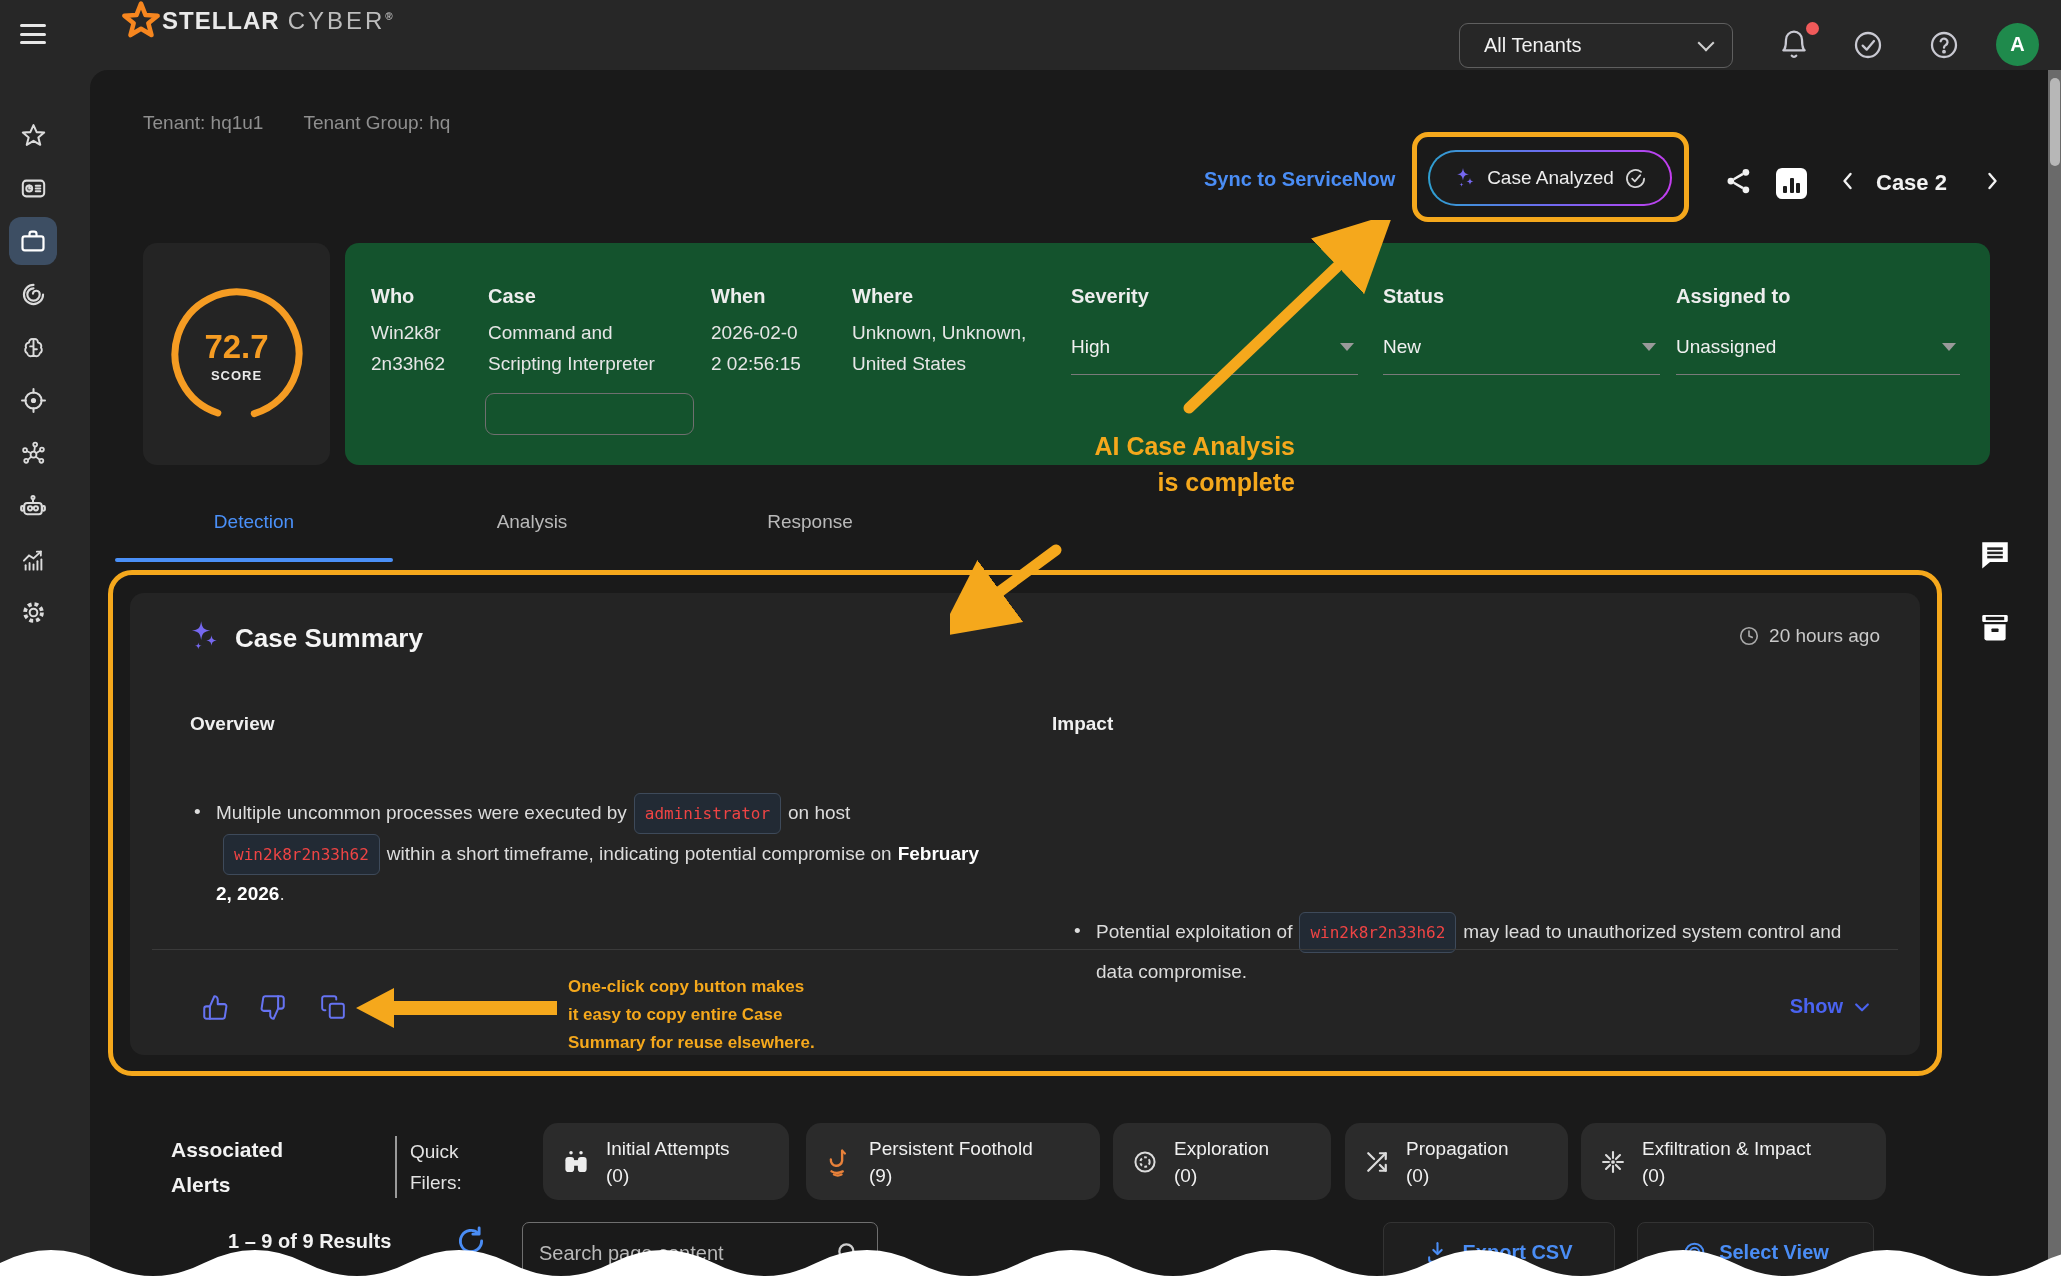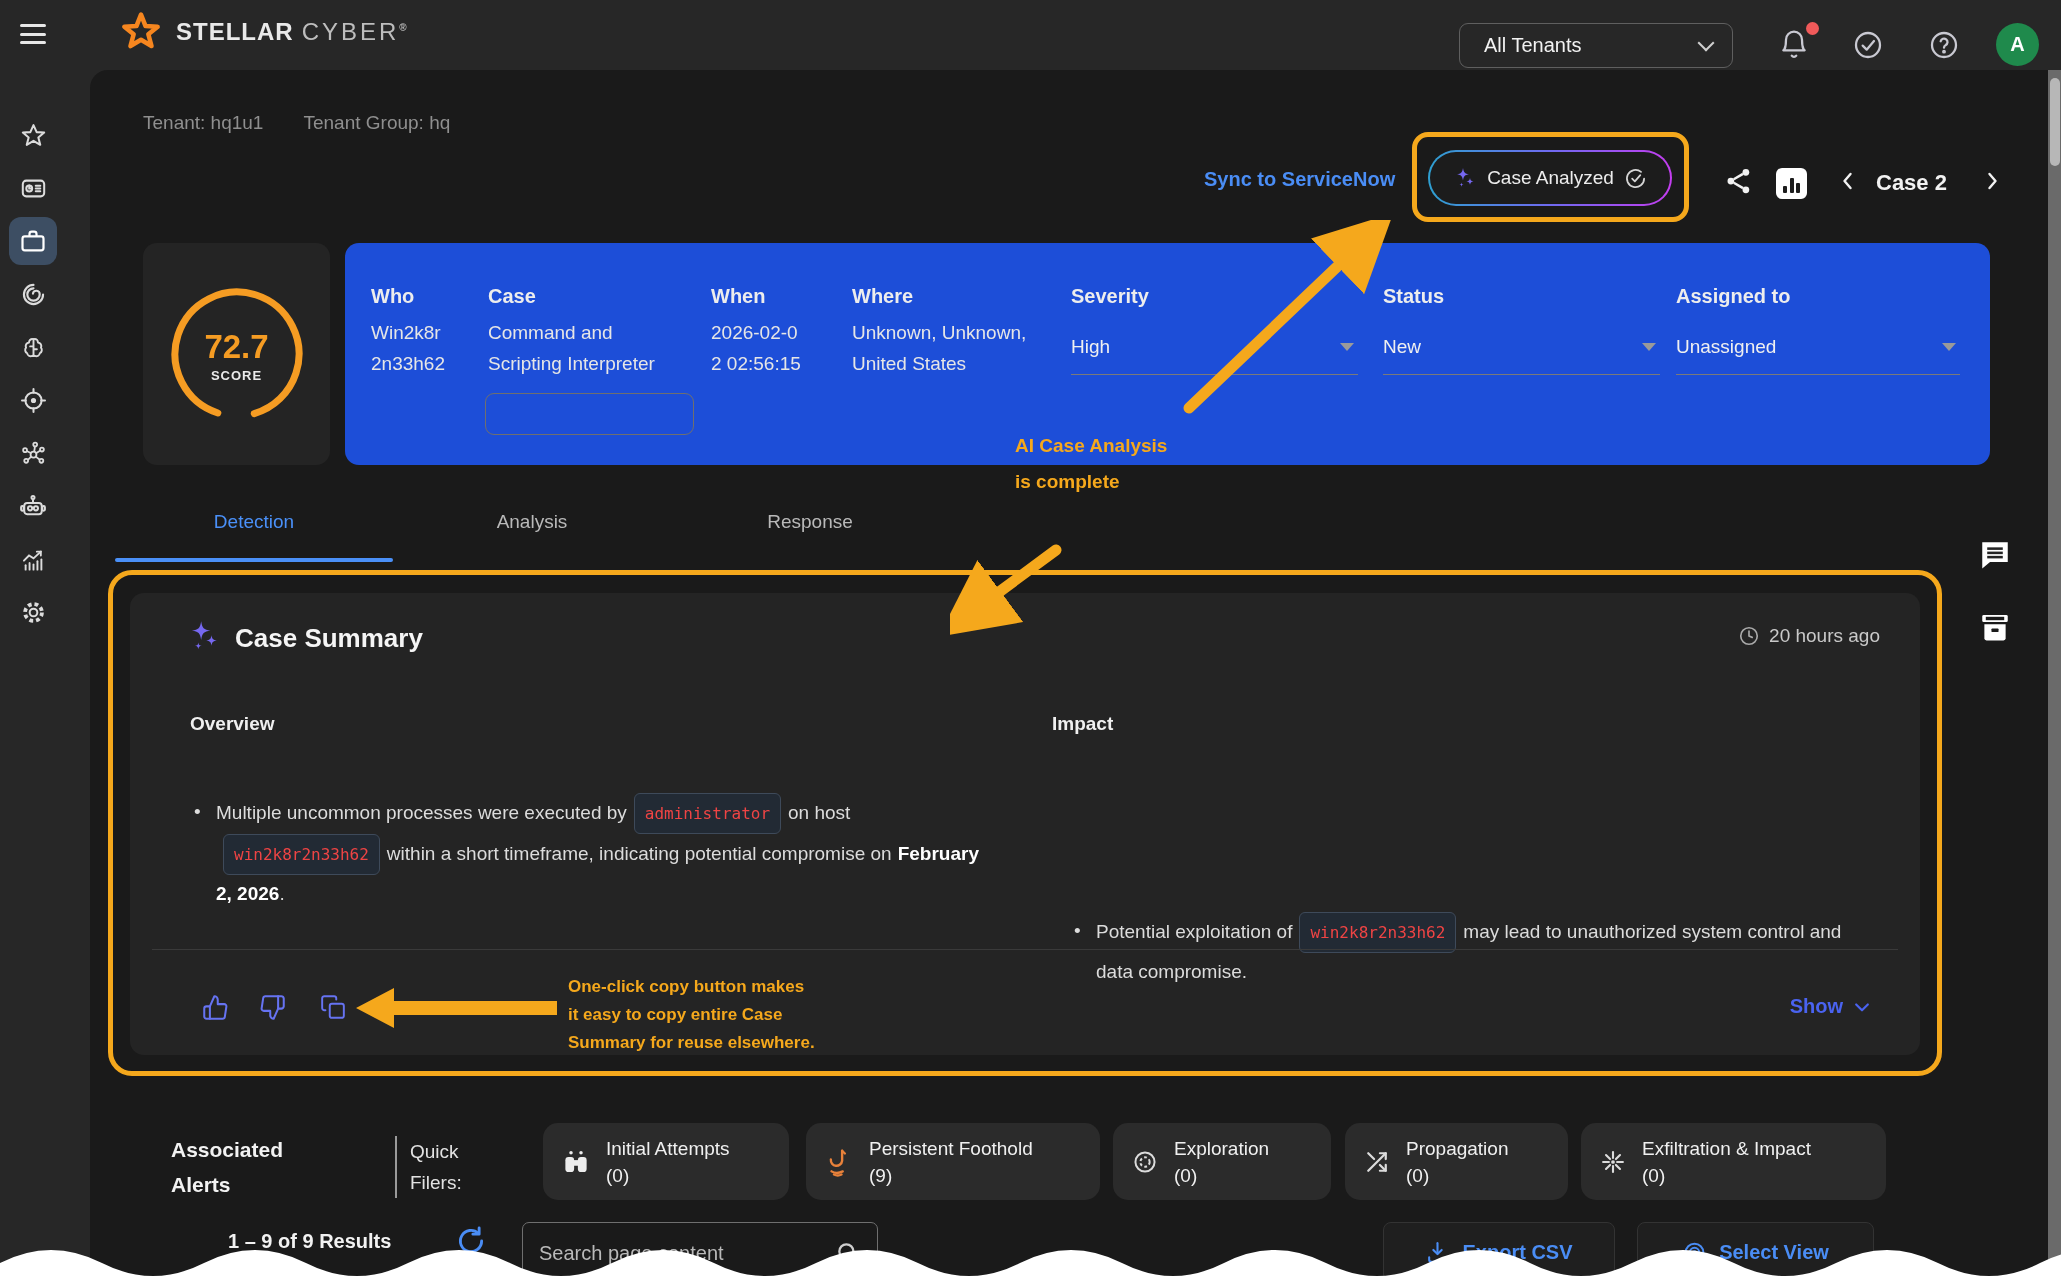--- a/index.html
+++ b/index.html
@@ -7,21 +7,21 @@
   body {
     width:2061px; height:1283px; position:relative; overflow:hidden;
     font-family:"Liberation Sans", sans-serif; color:#ececec; background:#272727;
   }
   .abs { position:absolute; }
 
   
   #topbar { position:absolute; left:0; top:0; width:2061px; height:70px; background:#272727; }
   .hamburger { position:absolute; left:20px; top:24px; width:26px; height:22px; cursor:pointer; }
   .hamburger div { height:3px; background:#e8e8e8; border-radius:2px; margin-bottom:5.5px; }
-  .brand { position:absolute; left:120px; top:11px; display:flex; align-items:center; gap:14px; }
+  .brand { position:absolute; left:120px; top:0; display:flex; align-items:center; }
   .brand-text { font-size:24px; letter-spacing:1px; color:#e9e9e9; font-weight:700; }
   .brand-text .lite { font-weight:400; color:#bdbdbd; letter-spacing:3px; margin-left:8px; }
   .brand-text sup { font-size:10px; color:#bdbdbd; }
   .tenant-select { position:absolute; left:1459px; top:23px; width:274px; height:45px;
     border:1.5px solid #5f5f5f; border-radius:9px; display:flex; align-items:center; padding:0 20px 0 24px; }
   .tenant-select .val { font-size:20px; color:#f2f2f2; flex:1; }
   .chev-down { width:12px; height:12px; border-right:2.2px solid #cfcfcf; border-bottom:2.2px solid #cfcfcf;
     transform:rotate(45deg); margin-top:-6px; }
   .topicon { position:absolute; top:29px; width:32px; height:32px; color:#c9c9d2; }
   .avatar { position:absolute; left:1996px; top:23px; width:43px; height:43px; border-radius:50%;
@@ -58,21 +58,21 @@
 
   
   .score-card { position:absolute; left:53px; top:173px; width:187px; height:222px; background:#242424;
     border-radius:14px; display:flex; align-items:center; justify-content:center; }
   .score-ring { position:relative; width:140px; height:140px; }
   .score-num { position:absolute; left:0; right:0; top:44px; text-align:center;
     font-size:33px; font-weight:700; color:#F59C23; }
   .score-cap { position:absolute; left:0; right:0; top:84px; text-align:center;
     font-size:13px; font-weight:700; letter-spacing:1px; color:#eaeaea; }
 
-  .info-card { position:absolute; left:255px; top:173px; width:1645px; height:222px; background:#1d4ed8; border-radius:14px; }
+  .info-card { position:absolute; left:255px; top:173px; width:1645px; height:222px; background:#14532d; border-radius:14px; }
   .col { position:absolute; top:42px; }
   .col .lab { font-size:20px; font-weight:700; color:#ededed; margin-bottom:9px; }
   .col .val { font-size:19px; line-height:31px; color:#e6e6e6; }
   .tagbox { position:absolute; left:140px; top:150px; width:209px; height:42px;
     border:1.5px solid #6f6f6f; border-radius:9px; }
   .selwrap { position:absolute; top:42px; }
   .selwrap .lab { font-size:20px; font-weight:700; color:#ededed; }
   .sel { position:relative; margin-top:28px; border-bottom:1px solid #7a7a7a; padding-bottom:16px; }
   .sel .sval { font-size:19px; color:#f0f0f0; }
   .sel .caret { position:absolute; right:4px; top:7px; width:0; height:0;
@@ -98,22 +98,22 @@
   .chip { display:inline-block; font-family:"DejaVu Sans Mono", monospace; font-size:16px; color:#ef4444;
     background:#222a34; border:1px solid #3E4A5A; border-radius:6px; padding:1px 10px; margin:0 7px; }
   .bdate { font-weight:700; color:#fff; margin-left:6px; }
   .cs-divider { position:absolute; left:22px; right:22px; top:356px; height:1px; background:#3a3a3a; }
   .fb-icon { position:absolute; top:401px; width:27px; height:27px; color:#6673F2; cursor:pointer; }
   .show-btn { position:absolute; right:48px; top:402px; display:flex; align-items:center; gap:9px;
     color:#4a63f0; font-size:20px; font-weight:700; cursor:pointer; }
 
   
   .ann { color:#F5A81C; font-weight:700; z-index:50; }
-  .ann-analysis { position:absolute; left:925px; top:358px; width:280px; text-align:left;
-    font-size:19px; line-height:36px; }
+  .ann-analysis { position:absolute; left:925px; top:358px; width:280px; text-align:right;
+    font-size:25px; line-height:36px; }
   .ann-copy { position:absolute; left:478px; top:903px; font-size:17px; line-height:28px; }
   .ann-svg { position:absolute; z-index:50; pointer-events:none; }
 
   
   .aa-heading { position:absolute; left:81px; top:1062px; width:135px; font-size:21px; font-weight:700;
     line-height:35px; color:#f2f2f2; }
   .aa-quick { position:absolute; left:305px; top:1066px; width:90px; font-size:19px; line-height:31px;
     color:#e2e2e2; border-left:2px solid #9a9a9a; padding-left:13px; }
   .fchip { position:absolute; top:1053px; height:77px; background:#2b2b2b; border-radius:15px;
     display:flex; align-items:center; padding:0 18px; gap:15px; cursor:pointer; }

